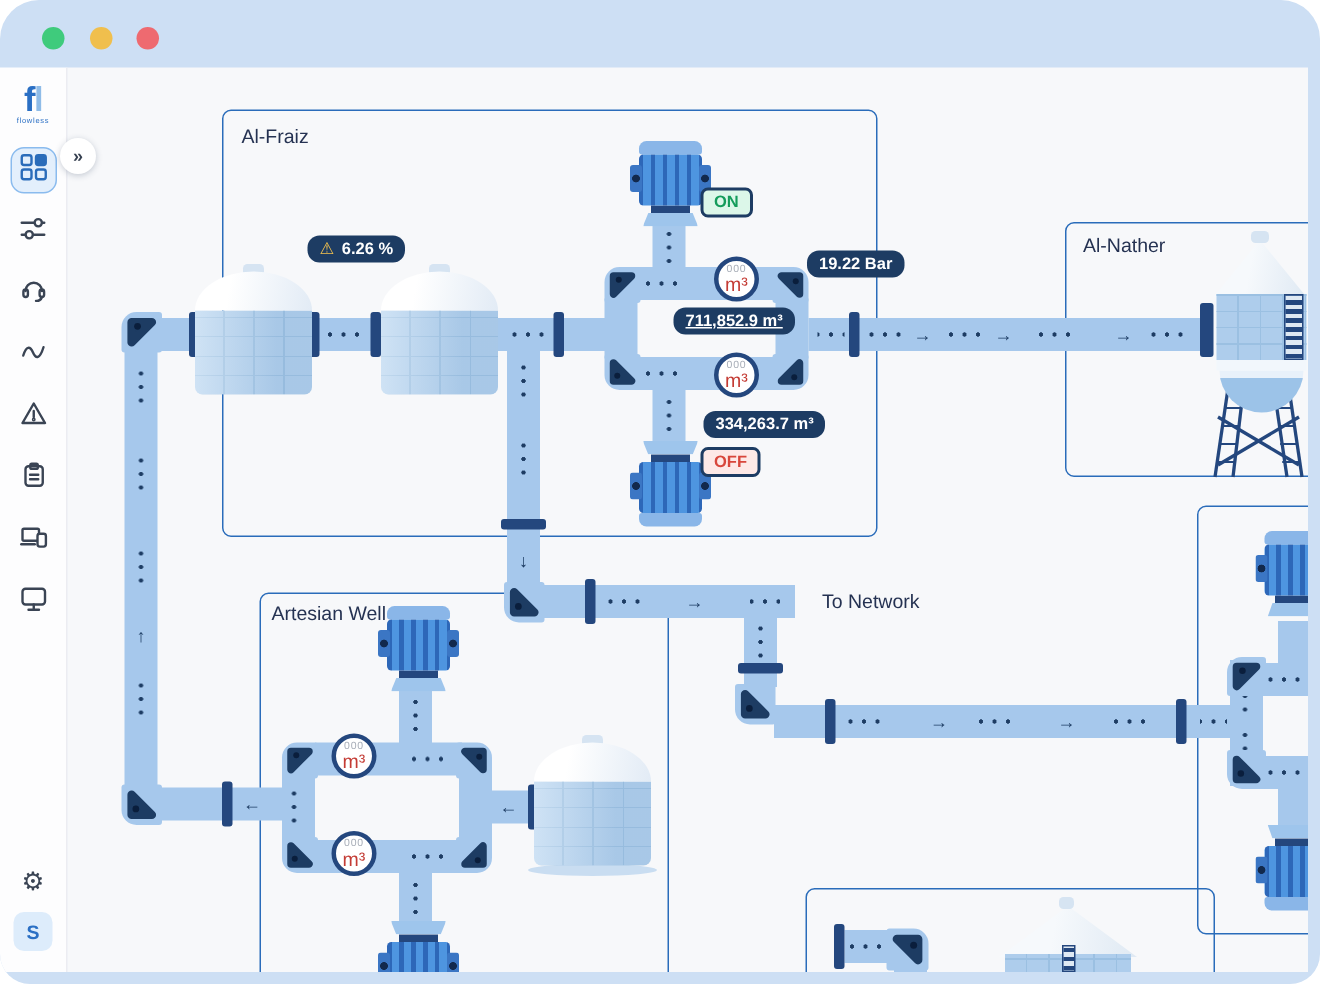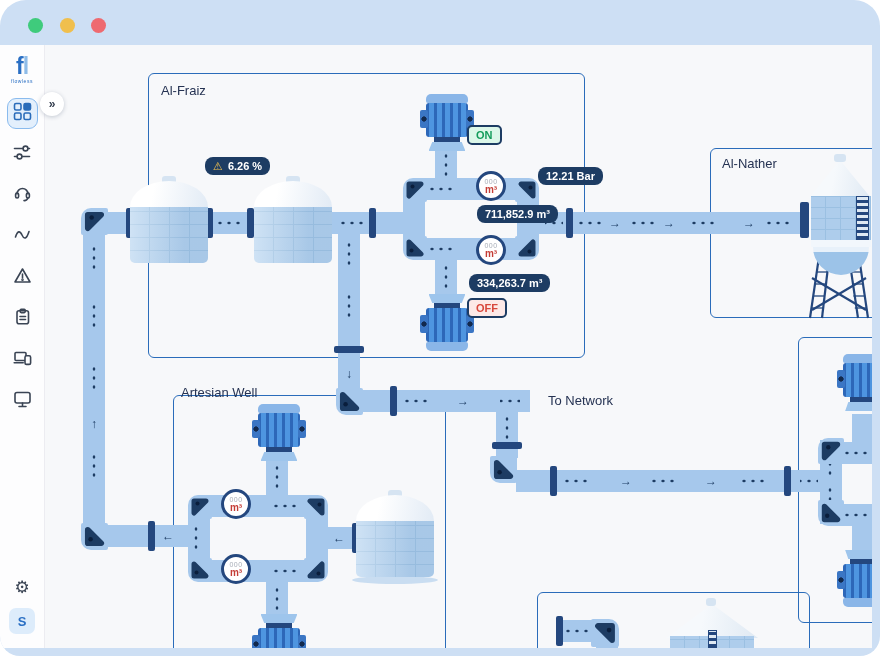--- a/index.html
+++ b/index.html
@@ -34,21 +34,21 @@
   .dv{width:6px;background-image:radial-gradient(circle,#1d3c63 1.3px,transparent 1.6px);background-size:6px 9px;background-position:center;}
   .arr{position:absolute;z-index:5;color:#1d3c63;font-size:12px;font-weight:bold;line-height:22px;width:20px;text-align:center;}
   .elbow{position:absolute;background:#a6c8ec;z-index:3;}
   .elbow svg{width:100%;height:100%;display:block;}
   .elbow.tl{border-radius:10px 2px 2px 2px;} .elbow.tl svg{transform:rotate(180deg);}
   .elbow.tr{border-radius:2px 10px 2px 2px;} .elbow.tr svg{transform:rotate(-90deg);}
   .elbow.bl{border-radius:2px 2px 2px 10px;} .elbow.bl svg{transform:rotate(90deg);}
   .elbow.br{border-radius:2px 2px 10px 2px;}
   .meter{position:absolute;width:30px;height:30px;border-radius:50%;background:#fff;border:3px solid #24477e;z-index:6;display:flex;flex-direction:column;align-items:center;justify-content:center;line-height:1;}
   .m-val{font-size:7px;color:#a8aeb8;letter-spacing:.5px;}
-  .m-unit{font-size:10px;font-weight:bold;color:#c43c35;}
+  .m-unit{font-size:13px;font-weight:normal;color:#c43c35;}
   .badge{position:absolute;z-index:7;background:#1d3c63;color:#fff;font-size:11px;font-weight:bold;padding:3px 8px;border-radius:8px;white-space:nowrap;}
   .warnb{display:flex;align-items:center;gap:5px;}
   .warnb .wicon{color:#f2c14e;font-weight:normal;font-size:11px;line-height:1;}
   .status{position:absolute;z-index:7;font-size:11px;font-weight:bold;padding:2px 7px;border-radius:5px;border:2px solid #1d3c63;}
   .status.on{background:#dcf7e9;color:#149c5b;}
   .status.off{background:#fde9e7;color:#d8473c;}
   
   .pump{position:absolute;display:flex;flex-direction:column;align-items:center;z-index:4;}
   .pump.down{flex-direction:column-reverse;}
   .p-cap{width:100%;height:9px;background:#8ab6e8;border-radius:5px 5px 2px 2px;}
@@ -158,21 +158,21 @@
   <div class="canvas">
 
     <div class="zone" style="left:103px;top:28px;width:437px;height:285px;"></div>
     <div class="zone" style="left:665px;top:103px;width:210px;height:170px;"></div>
     <div class="zone" style="left:753px;top:292px;width:127px;height:286px;"></div>
     <div class="zone" style="left:492px;top:547px;width:273px;height:110px;"></div>
     <div class="zone" style="left:128px;top:350px;width:273px;height:260px;"></div>
 
     <span class="zlabel" style="left:116px;top:38px;">Al-Fraiz</span>
     <span class="zlabel" style="left:677px;top:111px;">Al-Nather</span>
-    <span class="zlabel" style="left:136px;top:340px;">Artesian Well</span>
+    <span class="zlabel" style="left:136px;top:356px;">Artesian Well</span>
     <span class="zlabel" style="left:503px;top:348px;">To Network</span>
 
     <div class="elbow tl" style="left:36px;top:163px;width:27px;height:27px;">
         <svg viewBox="0 0 24 24">
           <path d="M6 18 L18 6 L18 18 Z" fill="#1d3c63" stroke="#1d3c63" stroke-width="5" stroke-linejoin="round"></path>
           <circle cx="14.5" cy="15.5" r="2" fill="#0a1e3c"></circle>
         </svg>
       </div>
     <div class="pipe" style="left:38px;top:187px;width:22px;height:293px;"></div>
     <div class="elbow bl" style="left:36px;top:478px;width:27px;height:27px;">
@@ -310,22 +310,22 @@
     <div class="meter" style="left:431px;top:126px;">
       <span class="m-val">000</span>
       <span class="m-unit">m³</span>
     </div>
     <div class="meter" style="left:431px;top:190px;">
       <span class="m-val">000</span>
       <span class="m-unit">m³</span>
     </div>
 
     <div class="status on" style="left:422px;top:80px;">ON</div>
-    <div class="badge" style="left:493px;top:122px;">12.21 Bar</div>
-    <div class="badge" style="left:432px;top:160px;">711,852.9 m³</div>
+    <div class="badge" style="left:493px;top:122px;">19.22 Bar</div>
+    <div class="badge" style="left:404px;top:160px;text-decoration:underline;">711,852.9 m³</div>
     <div class="badge" style="left:424px;top:229px;">334,263.7 m³</div>
     <div class="status off" style="left:422px;top:253px;">OFF</div>
 
     <div class="fl" style="left:755px;top:157px;width:9px;height:36px;"></div>
     <svg class="legs" style="left:761px;top:203px;" width="66" height="72" viewBox="0 0 66 72">
       <g stroke="#24477e" stroke-width="2.2" fill="none">
         <path d="M14 2 L4 70"></path>
           <path d="M24 2 L16 70"></path>
         <path d="M42 2 L52 70"></path>
           <path d="M52 2 L62 70"></path>

